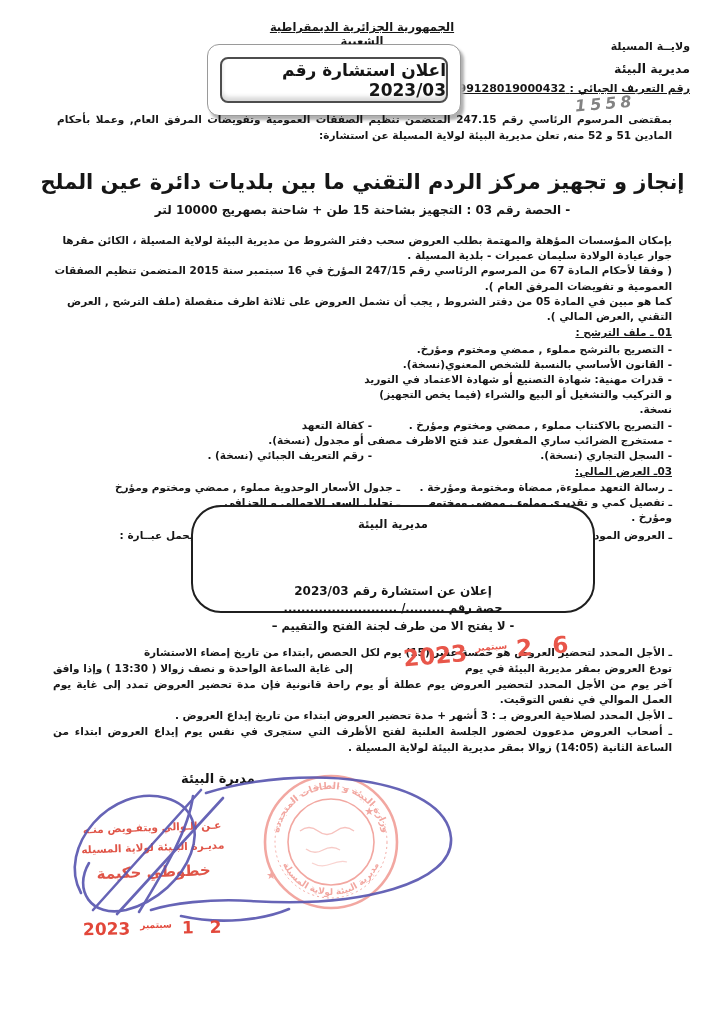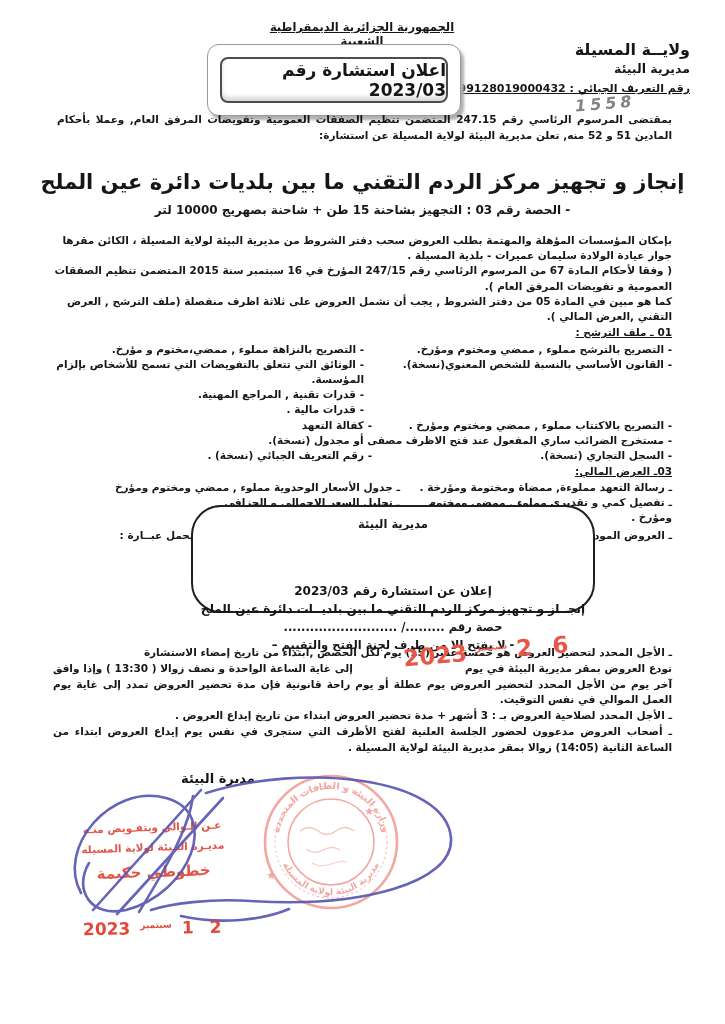--- a/index.html
+++ b/index.html
@@ -7,21 +7,21 @@
   .page {
     position:relative; width:679px; height:1024px; margin:0 auto;
     background:#fff; direction:rtl; overflow:hidden;
     font-family:"DejaVu Sans", sans-serif; color:#161616;
   }
   .abs { position:absolute; }
 
   
   .republic { top:20px; left:238px; width:202px; text-align:center;
     font-size:11.5px; font-weight:bold; text-decoration:underline; }
-  .wilaya      { top:40px; right:12px; font-size:16px; font-weight:bold; }
+  .wilaya      { top:40px; right:12px; font-size:11px; font-weight:bold; }
   .directorate { top:61px; right:12px; font-size:12.5px; font-weight:bold; }
   .taxline     { top:82px; right:12px; font-size:11px; font-weight:bold; text-decoration:underline; }
   .taxline .num{ letter-spacing:.5px; }
 
   .annc-box-outer { top:44px; left:184px; width:254px; border:1.5px solid #9a9a9a;
     border-radius:12px; padding:12px; box-shadow:3px 4px 3px #b0b0b0; background:#fff; }
   .annc-box-inner { border:2px solid #4d4d4d; border-radius:8px; height:46px;
     display:flex; align-items:center; justify-content:center;
     font-size:17px; font-weight:bold; box-shadow:inset 0 -4px 4px #d9d9d9; }
 
@@ -107,26 +107,21 @@
   <div class="abs doc-body">
     <p>بإمكان المؤسسات المؤهلة والمهتمة بطلب العروض سحب دفتر الشروط من مديرية البيئة لولاية المسيلة ، الكائن مقرها جوار عيادة الولادة سليمان عميرات - بلدية المسيلة .</p>
     <p>( وفقا لأحكام المادة 67 من المرسوم الرئاسي رقم 247/15 المؤرخ في 16 سبتمبر سنة 2015 المتضمن تنظيم الصفقات العمومية و تفويضات المرفق العام ).</p>
     <p>كما هو مبين في المادة 05 من دفتر الشروط , يجب أن تشمل العروض على ثلاثة اظرف منفصلة (ملف الترشح , العرض التقني ,العرض المالي ).</p>
 
     <div><span class="sec-h">01 ـ ملف الترشح :</span></div>
     <div class="cols">
       <div class="colA">
         <div>- التصريح بالترشح مملوء , ممضي ومختوم ومؤرخ.</div>
         <div>- القانون الأساسي بالنسبة للشخص المعنوي(نسخة).</div>
-      </div>
-      <div class="colB">
-        <div>- التصريح بالنزاهة مملوء , ممضي،مختوم و مؤرخ.</div>
-        <div>- الوثائق التي تتعلق بالتفويضات التي تسمح للأشخاص بإلزام المؤسسة.</div>
-        <div>- قدرات تقنية , المراجع المهنية.</div>
-        <div>- قدرات مالية .</div>
+        <div>- قدرات مهنية: شهادة التصنيع أو شهادة الاعتماد في التوريد و التركيب والتشغيل أو البيع والشراء (فيما يخص التجهيز) نسخة.</div>
       </div>
     </div>
 
     <div class="row2">
       <span class="c1">- التصريح بالاكتتاب مملوء , ممضي ومختوم ومؤرخ .</span>
       <span>- كفالة التعهد</span>
     </div>
     <div>- مستخرج الضرائب ساري المفعول عند فتح الاظرف مصفى أو مجدول (نسخة).</div>
     <div class="row2">
       <span class="c1">- السجل التجاري (نسخة).</span>
@@ -141,21 +136,20 @@
     <div class="row3">
       <span class="c1">ـ تفصيل كمي و تقديري مملوء , ممضي ومختوم ومؤرخ .</span>
       <span>ـ تحليل السعر الاجمالي و الجزافي</span>
     </div>
     <div class="note">ـ العروض المودعة يجب أن تحتو ي على الوثائق الموضحة في دفتر الشروط والظرف الخارجي يحمل عبــارة :</div>
   </div>
 
   <div class="abs envelope">
     <div>مديرية البيئة</div>
     <div class="l2">إعلان عن استشارة رقم 2023/03</div>
-    <div class="l3">إنجــاز و تجهيز مركز الردم التقني ما بين بلديــات دائرة عين الملح</div>
     <div>حصة رقم ........./ ..........................</div>
     <div>- لا يفتح الا من طرف لجنة الفتح والتقييم –</div>
   </div>
 
   <div class="abs deadlines">
     <p>ـ الأجل المحدد لتحضير العروض هو خمسة عشر (15) يوم لكل الحصص ,ابتداء من تاريخ إمضاء الاستشارة</p>
     <p><span>تودع العروض بمقر مديرية البيئة في يوم</span><span class="stamp-gap"></span><span>إلى غاية الساعة الواحدة و نصف زوالا ( 13:30 ) وإذا وافق آخر يوم من الأجل المحدد لتحضير العروض يوم عطلة أو يوم راحة قانونية فإن مدة تحضير العروض تمدد إلى غاية يوم العمل الموالي في نفس التوقيت.</span></p>
     <p>ـ الأجل المحدد لصلاحية العروض بـ : 3 أشهر + مدة تحضير العروض ابتداء من تاريخ إيداع العروض .</p>
     <p>ـ أصحاب العروض مدعوون لحضور الجلسة العلنية لفتح الأظرف التي ستجرى في نفس يوم إيداع العروض ابتداء من الساعة الثانية (14:05) زوالا بمقر مديرية البيئة لولاية المسيلة .</p>
   </div>

